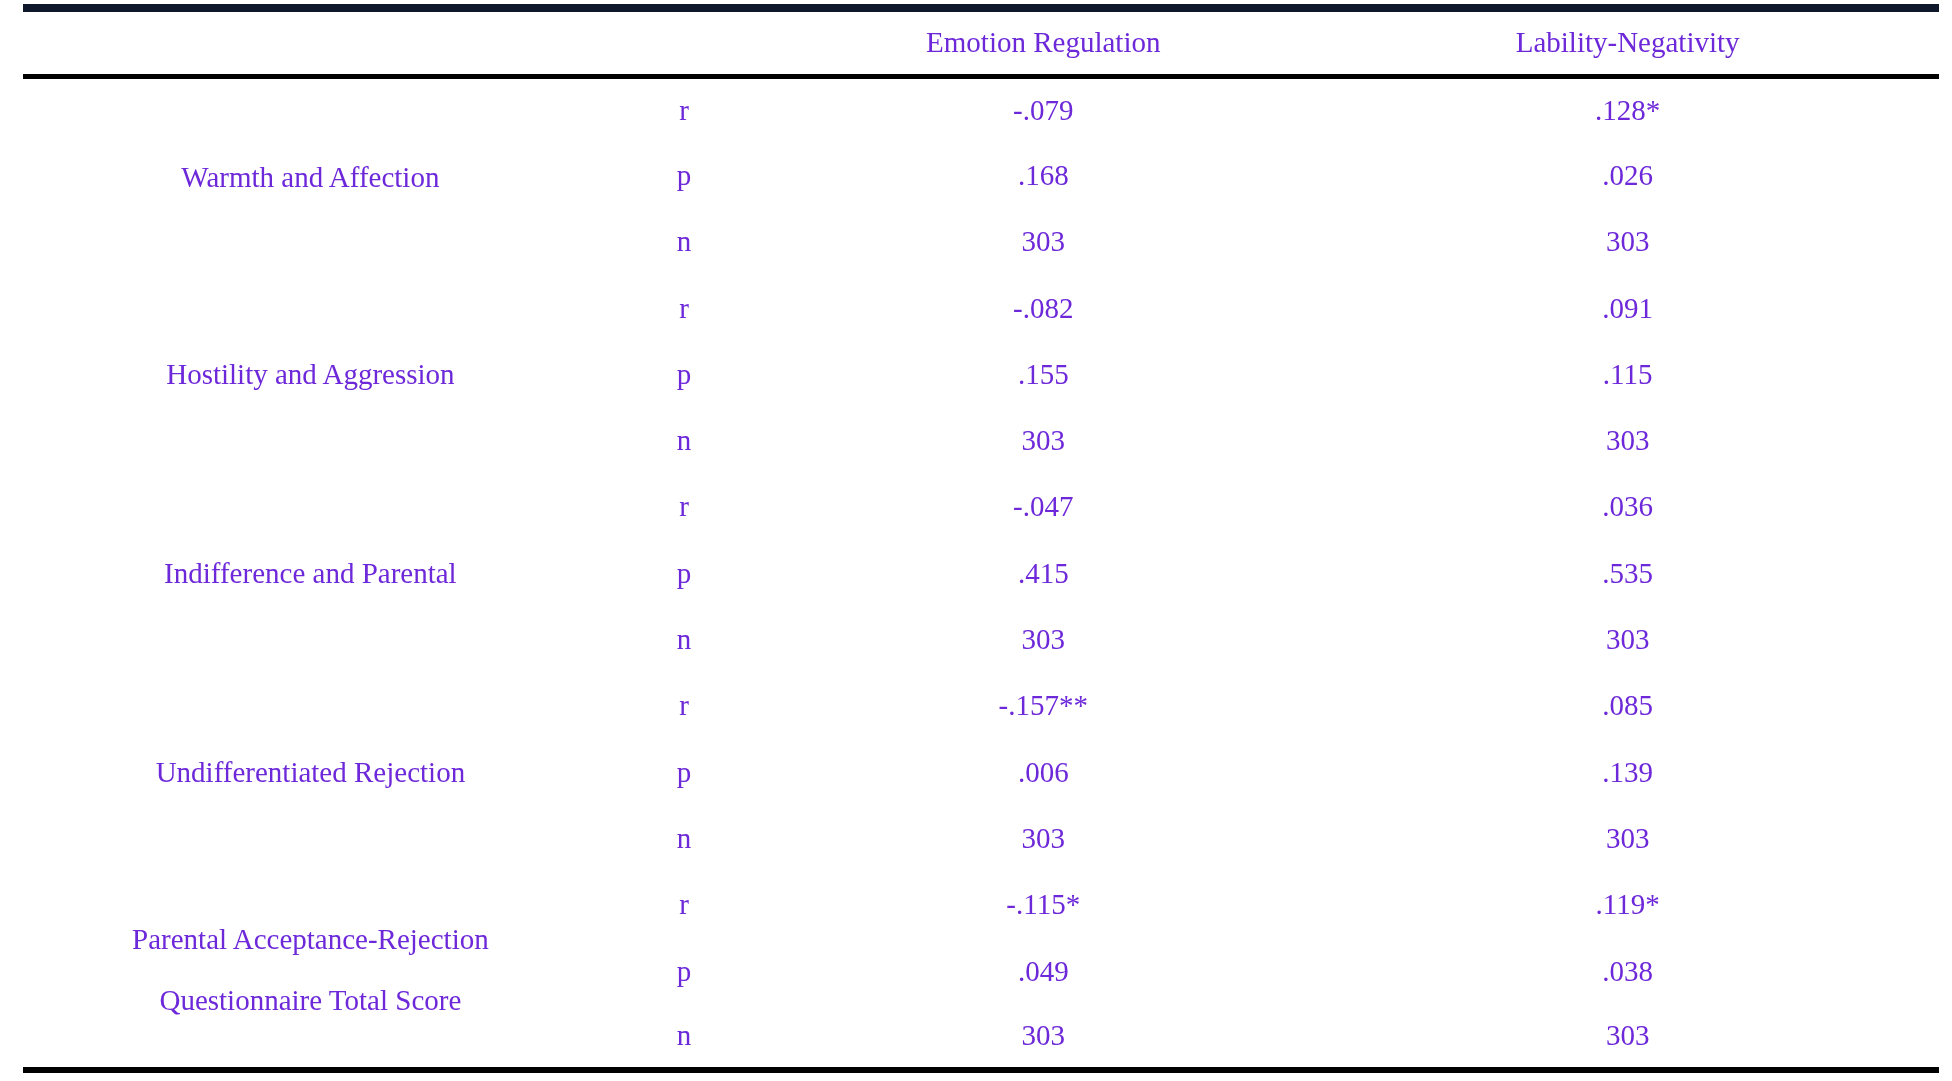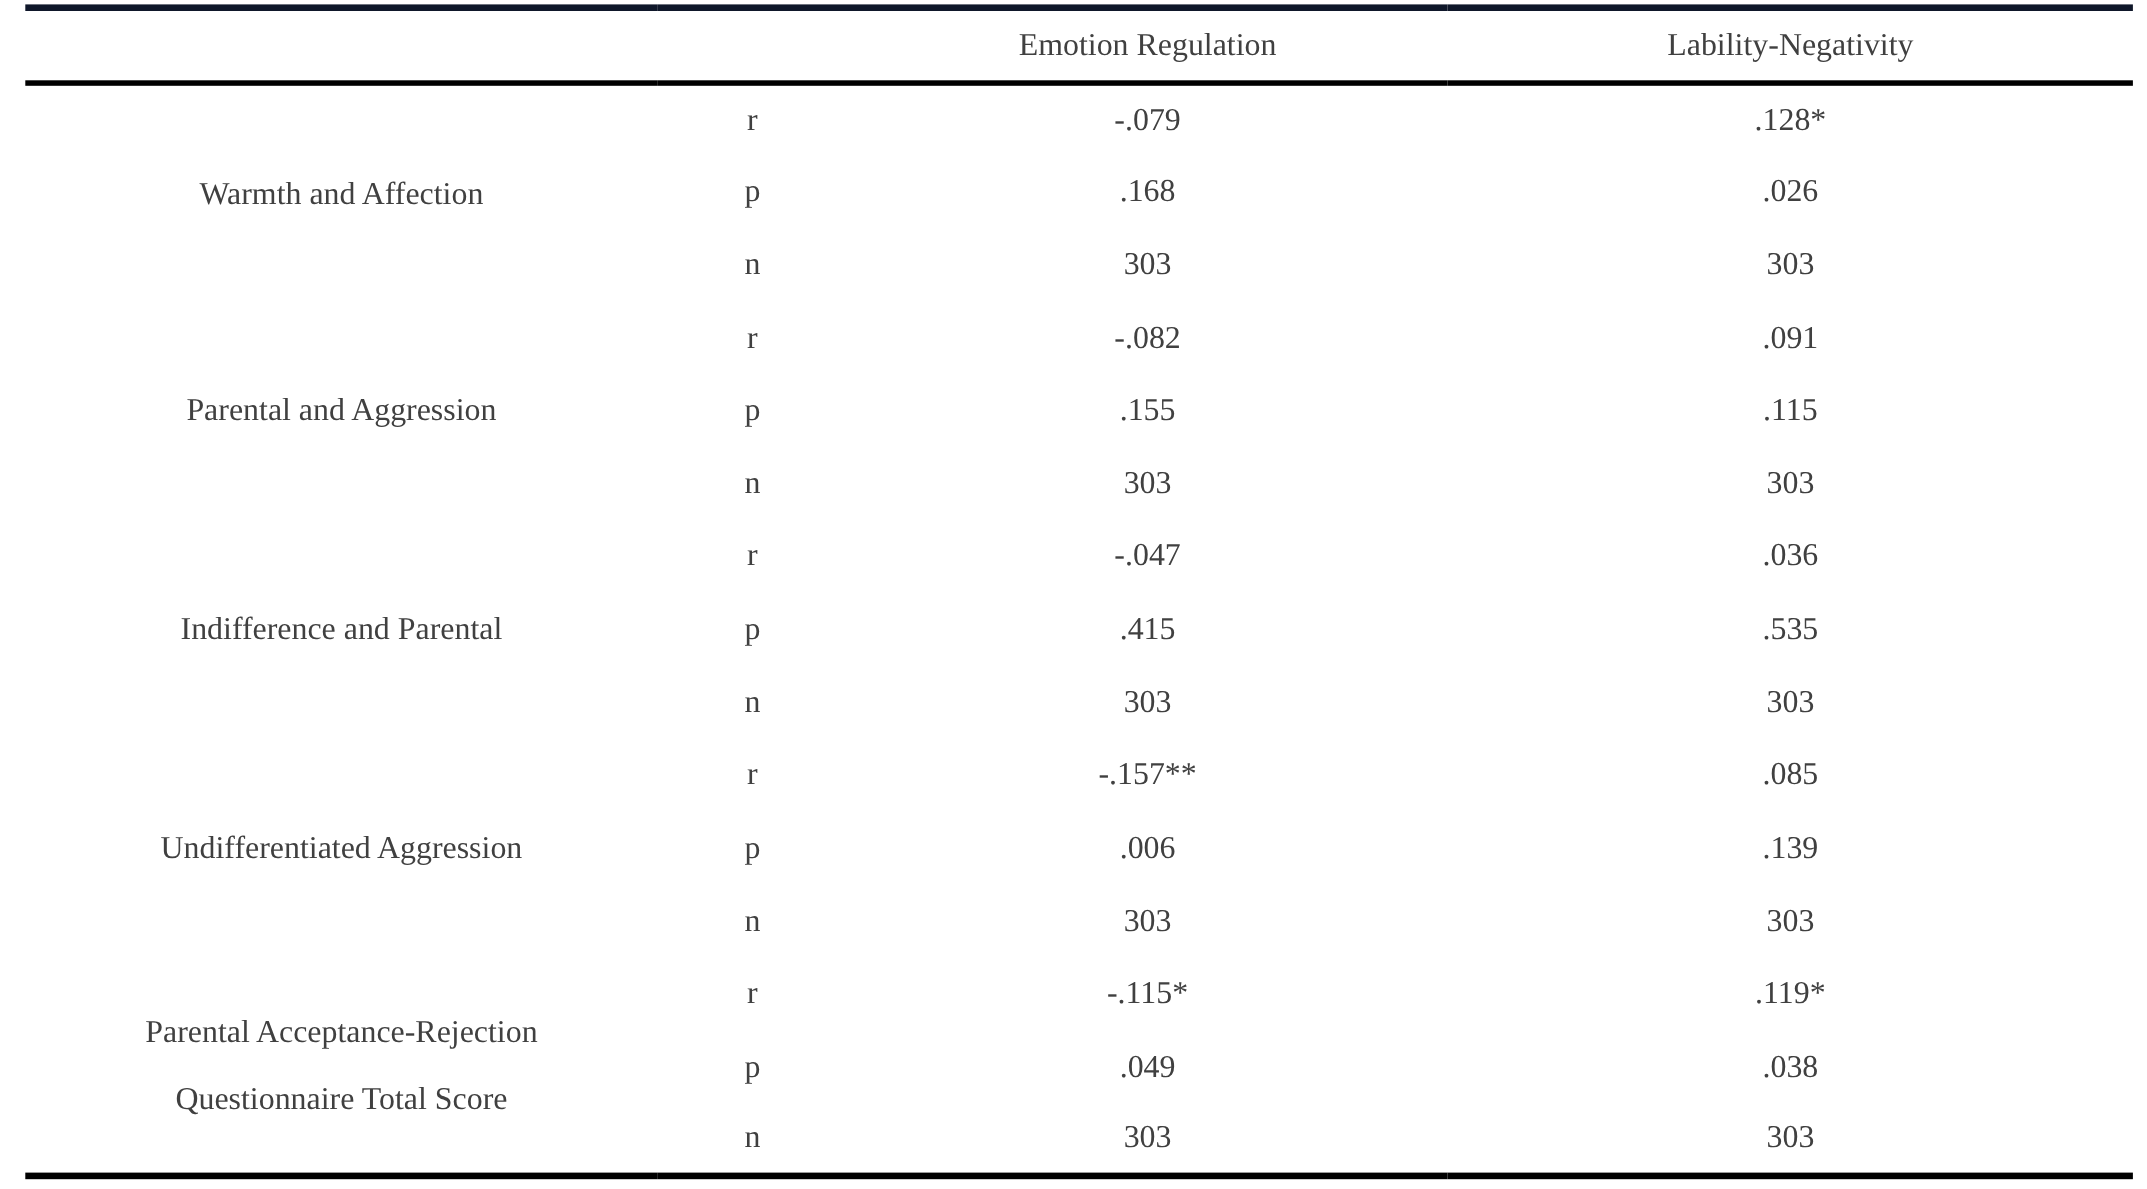--- a/index.html
+++ b/index.html
@@ -13,24 +13,24 @@
   }
   .table-wrap {
     position: absolute;
     left: 23px;
     top: 4px;
     width: 1916px;
   }
   table.corr-table {
     width: 100%;
     border-collapse: collapse;
-    border-top: 6px solid #0f172a;
+    border-top: 8px solid #0f172a;
     border-bottom: 6px solid #000;
     font-size: 29px;
-    color: #404040;
+    color: #6d28d9;
   }
   table.corr-table th,
   table.corr-table td {
     text-align: center;
     vertical-align: middle;
     font-weight: normal;
     padding: 0;
   }
   thead tr.header-row {
     height: 68px;
@@ -82,21 +82,21 @@
         <td>.026</td>
       </tr>
       <tr class="stat-row">
         <td>n</td>
         <td>303</td>
         <td>303</td>
       </tr>
 
       <tr class="stat-row">
         <td class="group-label" rowspan="3">
-          <div class="label-inner">Parental and Aggression</div>
+          <div class="label-inner">Hostility and Aggression</div>
         </td>
         <td>r</td>
         <td>-.082</td>
         <td>.091</td>
       </tr>
       <tr class="stat-row">
         <td>p</td>
         <td>.155</td>
         <td>.115</td>
       </tr>
@@ -120,21 +120,21 @@
         <td>.535</td>
       </tr>
       <tr class="stat-row">
         <td>n</td>
         <td>303</td>
         <td>303</td>
       </tr>
 
       <tr class="stat-row">
         <td class="group-label" rowspan="3">
-          <div class="label-inner">Undifferentiated Aggression</div>
+          <div class="label-inner">Undifferentiated Rejection</div>
         </td>
         <td>r</td>
         <td>-.157**</td>
         <td>.085</td>
       </tr>
       <tr class="stat-row">
         <td>p</td>
         <td>.006</td>
         <td>.139</td>
       </tr>

